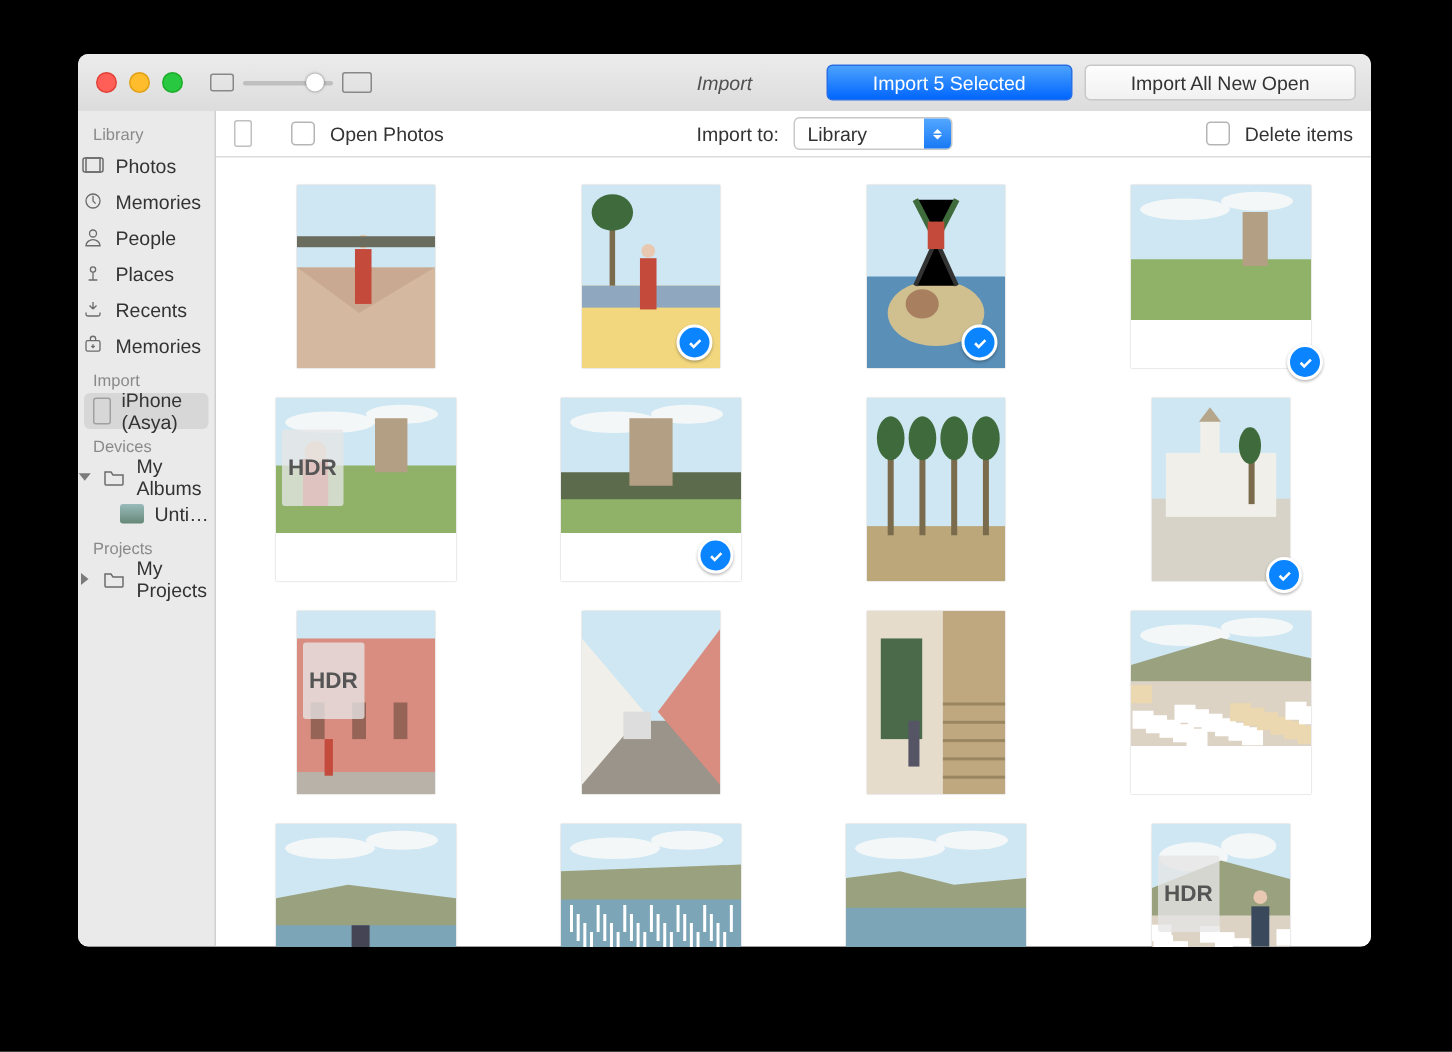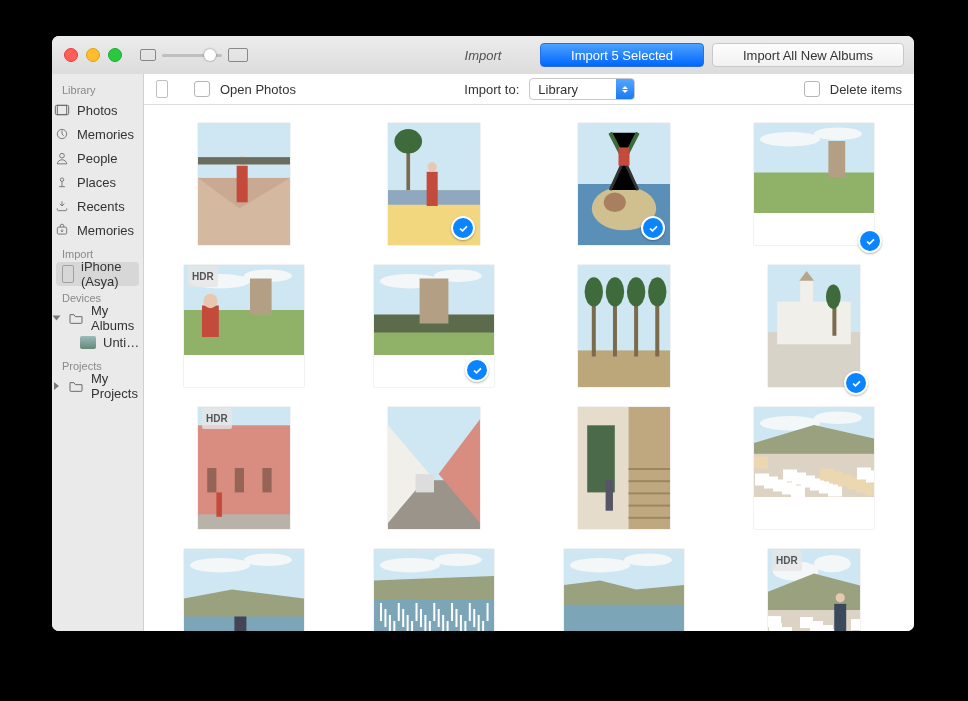--- a/index.html
+++ b/index.html
@@ -36,21 +36,21 @@
   .select-text{padding:0 8px;width:70px;}
   .select-btn{width:18px;height:100%;background:linear-gradient(#52a7ff,#1a7af5);border-top-right-radius:3px;border-bottom-right-radius:3px;display:flex;flex-direction:column;align-items:center;justify-content:center;gap:1px;}
   .tri{width:0;height:0;border-left:3px solid transparent;border-right:3px solid transparent;}
   .tri.up{border-bottom:3px solid #fff;}
   .tri.down{border-top:3px solid #fff;}
   .grid{flex:1;overflow:auto;padding:18px 0 0 0;}
   .row{display:flex;justify-content:space-around;padding:0 10px 20px;gap:10px;}
   .cell{width:180px;display:flex;justify-content:center;}
   .thumb{position:relative;box-shadow:0 0 1px rgba(0,0,0,.3);}
   .thumb svg{display:block;}
-  .hdr-badge{position:absolute;top:1px;left:4px;background:rgba(230,230,230,.78);color:#555;font-size:10px;font-weight:600;padding:5px 4px;border-radius:2px;}
+  .hdr-badge{position:absolute;top:21px;left:4px;background:rgba(230,230,230,.78);color:#555;font-size:15px;font-weight:600;padding:17px 4px;border-radius:2px;}
   .sel-check{position:absolute;bottom:5px;right:5px;width:20px;height:20px;border-radius:50%;background:#0a84ff;border:2px solid #fff;display:flex;align-items:center;justify-content:center;box-shadow:0 1px 2px rgba(0,0,0,.3);}
   .sel-check svg{width:11px;height:11px;stroke:#fff;stroke-width:2.5;fill:none;}
   .sel-check.corner{bottom:-8px;right:-8px;}
   .device-thin{width:10px;height:16px;border:1.2px solid #a0a0a0;border-radius:2px;}
   .alb-thumb{width:16px;height:13px;background:linear-gradient(#9bb,#687);border-radius:2px;}
   .ellip{overflow:hidden;text-overflow:ellipsis;white-space:nowrap;}
 </style>
 </head>
 <body>
 
@@ -64,21 +64,21 @@
     <div class="zoom-ctl">
       <div class="tiny-icon"></div>
       <div class="slider-track">
           <div class="slider-thumb"></div>
         </div>
       <div class="tiny-icon" style="width:18px;height:12px;"></div>
     </div>
     <div class="title-text">Import</div>
     <div class="tb-right">
       <div class="btn primary">Import 5 Selected</div>
-      <div class="btn">Import All New Albums</div>
+      <div class="btn">Import All New Open</div>
     </div>
   </div>
 
   <div class="body">
     <div class="sidebar">
       <div class="sb-hdr">Library</div>
       <div class="sb-item">
         <span class="sb-icon">
             <svg viewBox="0 0 24 18">
               <rect x="2" y="2" width="20" height="14" rx="2"></rect>

